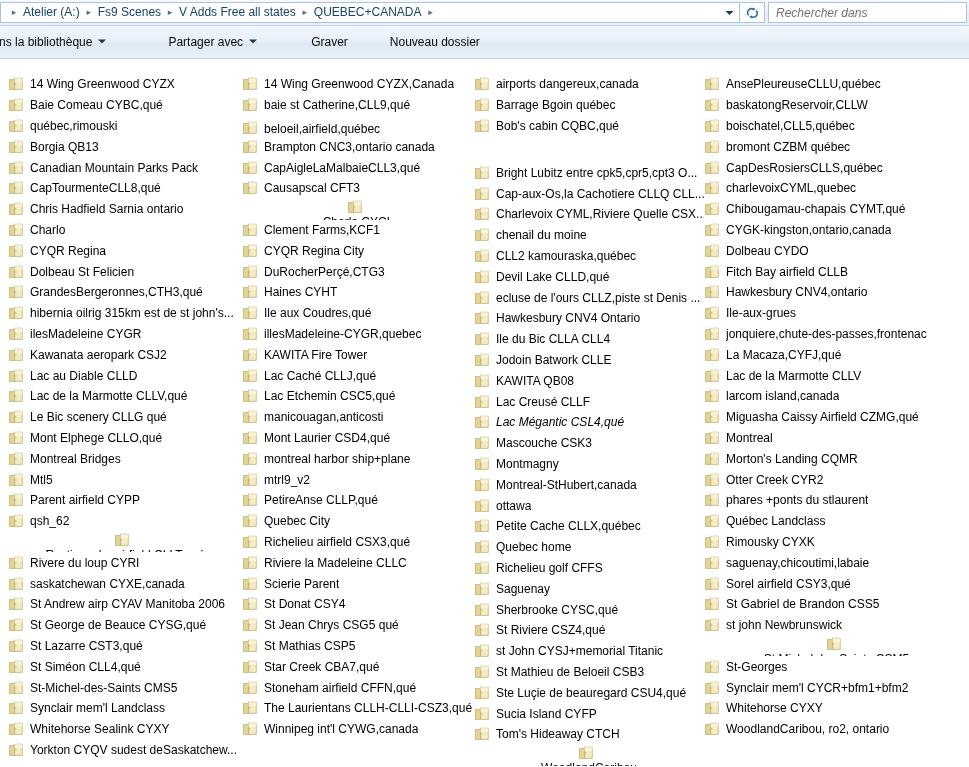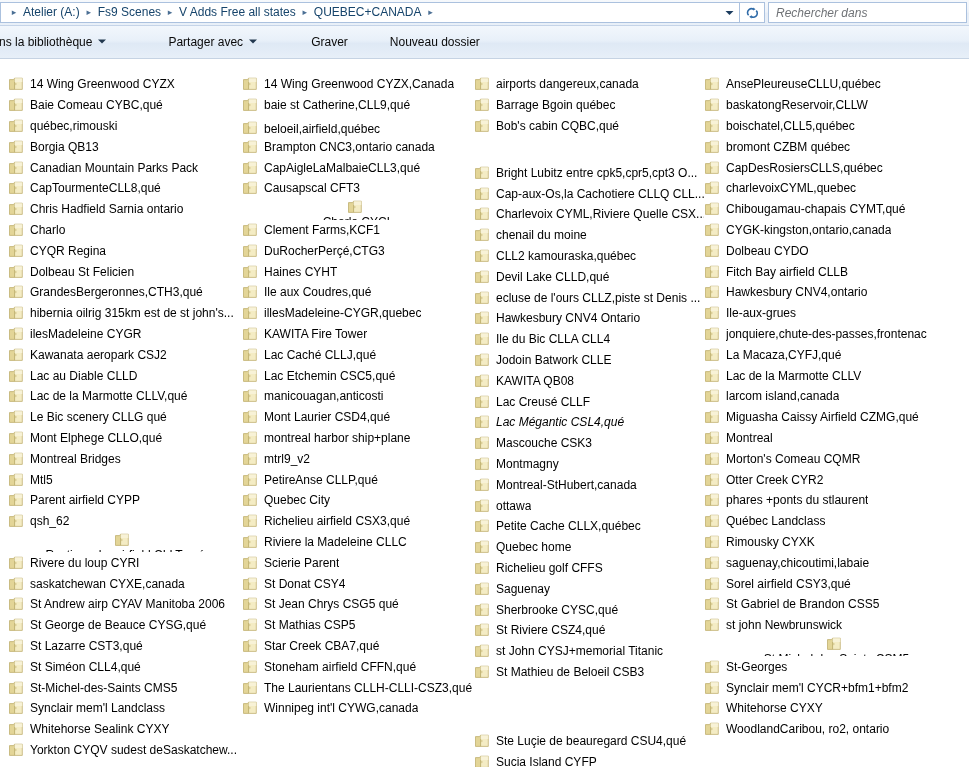--- a/index.html
+++ b/index.html
@@ -596,20 +596,29 @@
           </svg></span>
         <span class="flabel">Clement Farms,KCF1</span>
       </div>
       <div class="fitem" style="width: 232px;">
         <span class="ficon"><svg width="16" height="16" viewBox="0 0 16 16" aria-hidden="true">
             <path d="M1.5 3.6 L5.4 3.6 L6.6 2.2 L6.6 13.4 L1.5 13.4 Z" fill="#e3d597" stroke="#b9a863" stroke-width="0.7" stroke-linejoin="round"></path>
             <path d="M6.6 2.2 L14.3 2.2 L14.3 13.4 L6.6 13.4 Z" fill="#f4ecc4" stroke="#b9a863" stroke-width="0.7" stroke-linejoin="round"></path>
             <path d="M6.6 2.2 L14.3 2.2 L14.3 6.0 L6.6 6.0 Z" fill="#f8f3da" opacity="0.85"></path>
             <rect x="7.4" y="7.0" width="0.9" height="2.2" rx="0.4" fill="#cdbd7c"></rect>
           </svg></span>
+        <span class="flabel">CYQR Regina City</span>
+      </div>
+      <div class="fitem" style="width: 232px;">
+        <span class="ficon"><svg width="16" height="16" viewBox="0 0 16 16" aria-hidden="true">
+            <path d="M1.5 3.6 L5.4 3.6 L6.6 2.2 L6.6 13.4 L1.5 13.4 Z" fill="#e3d597" stroke="#b9a863" stroke-width="0.7" stroke-linejoin="round"></path>
+            <path d="M6.6 2.2 L14.3 2.2 L14.3 13.4 L6.6 13.4 Z" fill="#f4ecc4" stroke="#b9a863" stroke-width="0.7" stroke-linejoin="round"></path>
+            <path d="M6.6 2.2 L14.3 2.2 L14.3 6.0 L6.6 6.0 Z" fill="#f8f3da" opacity="0.85"></path>
+            <rect x="7.4" y="7.0" width="0.9" height="2.2" rx="0.4" fill="#cdbd7c"></rect>
+          </svg></span>
         <span class="flabel">DuRocherPerçé,CTG3</span>
       </div>
       <div class="fitem" style="width: 232px;">
         <span class="ficon"><svg width="16" height="16" viewBox="0 0 16 16" aria-hidden="true">
             <path d="M1.5 3.6 L5.4 3.6 L6.6 2.2 L6.6 13.4 L1.5 13.4 Z" fill="#e3d597" stroke="#b9a863" stroke-width="0.7" stroke-linejoin="round"></path>
             <path d="M6.6 2.2 L14.3 2.2 L14.3 13.4 L6.6 13.4 Z" fill="#f4ecc4" stroke="#b9a863" stroke-width="0.7" stroke-linejoin="round"></path>
             <path d="M6.6 2.2 L14.3 2.2 L14.3 6.0 L6.6 6.0 Z" fill="#f8f3da" opacity="0.85"></path>
             <rect x="7.4" y="7.0" width="0.9" height="2.2" rx="0.4" fill="#cdbd7c"></rect>
           </svg></span>
         <span class="flabel">Haines CYHT</span>
@@ -1050,21 +1059,21 @@
       </div>
       <div class="fitem" style="width: 230px;">
         <span class="ficon"><svg width="16" height="16" viewBox="0 0 16 16" aria-hidden="true">
             <path d="M1.5 3.6 L5.4 3.6 L6.6 2.2 L6.6 13.4 L1.5 13.4 Z" fill="#e3d597" stroke="#b9a863" stroke-width="0.7" stroke-linejoin="round"></path>
             <path d="M6.6 2.2 L14.3 2.2 L14.3 13.4 L6.6 13.4 Z" fill="#f4ecc4" stroke="#b9a863" stroke-width="0.7" stroke-linejoin="round"></path>
             <path d="M6.6 2.2 L14.3 2.2 L14.3 6.0 L6.6 6.0 Z" fill="#f8f3da" opacity="0.85"></path>
             <rect x="7.4" y="7.0" width="0.9" height="2.2" rx="0.4" fill="#cdbd7c"></rect>
           </svg></span>
         <span class="flabel">St Mathieu de Beloeil CSB3</span>
       </div>
-      <div class="fitem" style="width: 230px; margin-top: 48px;">
+      <div class="fitem" style="width: 230px;">
         <span class="ficon"><svg width="16" height="16" viewBox="0 0 16 16" aria-hidden="true">
             <path d="M1.5 3.6 L5.4 3.6 L6.6 2.2 L6.6 13.4 L1.5 13.4 Z" fill="#e3d597" stroke="#b9a863" stroke-width="0.7" stroke-linejoin="round"></path>
             <path d="M6.6 2.2 L14.3 2.2 L14.3 13.4 L6.6 13.4 Z" fill="#f4ecc4" stroke="#b9a863" stroke-width="0.7" stroke-linejoin="round"></path>
             <path d="M6.6 2.2 L14.3 2.2 L14.3 6.0 L6.6 6.0 Z" fill="#f8f3da" opacity="0.85"></path>
             <rect x="7.4" y="7.0" width="0.9" height="2.2" rx="0.4" fill="#cdbd7c"></rect>
           </svg></span>
         <span class="flabel">Ste Luçie de beauregard CSU4,qué</span>
       </div>
       <div class="fitem" style="width: 230px;">
         <span class="ficon"><svg width="16" height="16" viewBox="0 0 16 16" aria-hidden="true">
@@ -1257,21 +1266,21 @@
           </svg></span>
         <span class="flabel">Montreal</span>
       </div>
       <div class="fitem" style="width: 265px;">
         <span class="ficon"><svg width="16" height="16" viewBox="0 0 16 16" aria-hidden="true">
             <path d="M1.5 3.6 L5.4 3.6 L6.6 2.2 L6.6 13.4 L1.5 13.4 Z" fill="#e3d597" stroke="#b9a863" stroke-width="0.7" stroke-linejoin="round"></path>
             <path d="M6.6 2.2 L14.3 2.2 L14.3 13.4 L6.6 13.4 Z" fill="#f4ecc4" stroke="#b9a863" stroke-width="0.7" stroke-linejoin="round"></path>
             <path d="M6.6 2.2 L14.3 2.2 L14.3 6.0 L6.6 6.0 Z" fill="#f8f3da" opacity="0.85"></path>
             <rect x="7.4" y="7.0" width="0.9" height="2.2" rx="0.4" fill="#cdbd7c"></rect>
           </svg></span>
-        <span class="flabel">Morton's Comeau CQMR</span>
+        <span class="flabel">Morton's Landing CQMR</span>
       </div>
       <div class="fitem" style="width: 265px;">
         <span class="ficon"><svg width="16" height="16" viewBox="0 0 16 16" aria-hidden="true">
             <path d="M1.5 3.6 L5.4 3.6 L6.6 2.2 L6.6 13.4 L1.5 13.4 Z" fill="#e3d597" stroke="#b9a863" stroke-width="0.7" stroke-linejoin="round"></path>
             <path d="M6.6 2.2 L14.3 2.2 L14.3 13.4 L6.6 13.4 Z" fill="#f4ecc4" stroke="#b9a863" stroke-width="0.7" stroke-linejoin="round"></path>
             <path d="M6.6 2.2 L14.3 2.2 L14.3 6.0 L6.6 6.0 Z" fill="#f8f3da" opacity="0.85"></path>
             <rect x="7.4" y="7.0" width="0.9" height="2.2" rx="0.4" fill="#cdbd7c"></rect>
           </svg></span>
         <span class="flabel">Otter Creek CYR2</span>
       </div>

